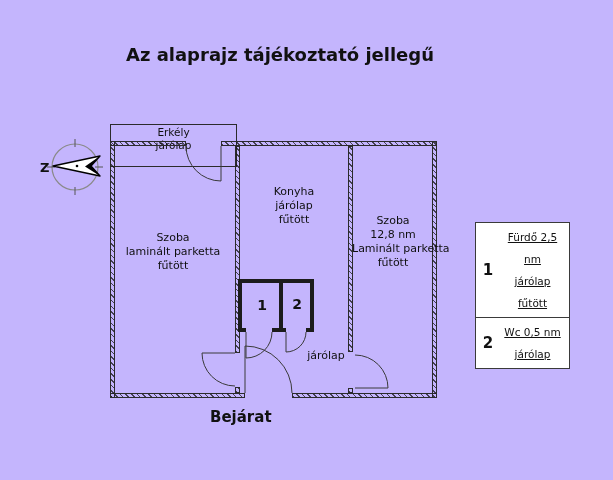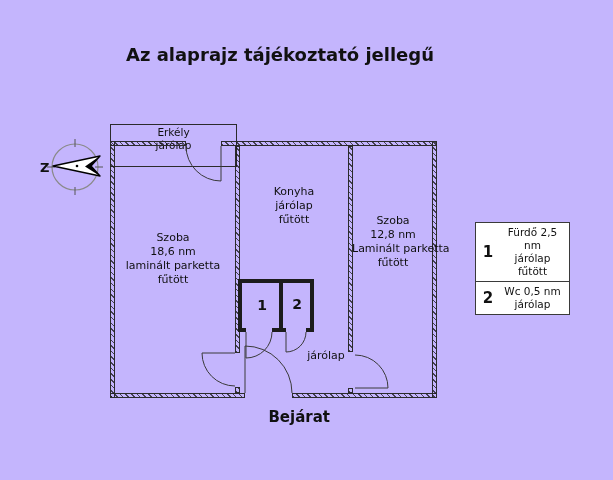--- a/index.html
+++ b/index.html
@@ -11,32 +11,32 @@
   .wall{position:absolute;box-sizing:border-box;border:1px solid #2b2b2b;
         background:repeating-linear-gradient(45deg,rgba(25,25,25,.75) 0 1px,transparent 1px 4px);}
   
   .bwall{position:absolute;background:#1c1c1c;}
   .balcony{position:absolute;left:110px;top:84px;width:127px;height:43px;
            box-sizing:border-box;border:1.5px solid #2b2b2b;margin-top:40px;}
   .room-label{position:absolute;text-align:center;font-size:11px;line-height:14px;color:#101010;}
   .room-label .ln{white-space:nowrap;}
   .balcony .room-label{position:static;margin-top:1px;font-size:10.5px;line-height:13px;}
   .marker{position:absolute;font-size:14px;font-weight:bold;text-align:center;color:#111;}
-  .entrance{position:absolute;left:210px;top:408px;width:120px;text-align:right;
+  .entrance{position:absolute;left:210px;top:408px;width:120px;text-align:left;
             font-size:15px;font-weight:bold;color:#111;}
   .doors{position:absolute;left:0;top:0;pointer-events:none;}
   .doors path,.doors line{stroke:#3a3a3a;stroke-width:1;fill:none;}
   .compass{position:absolute;left:38px;top:136px;}
   .compass text{font-family:"DejaVu Sans",sans-serif;font-size:13px;font-weight:bold;fill:#111;}
   .legend{position:absolute;left:475px;top:222px;width:95px;box-sizing:border-box;
           border:1px solid #3a3a3a;background:#fff;}
   .legend-row{display:flex;align-items:center;box-sizing:border-box;padding:3px 2px;}
   .legend-row + .legend-row{border-top:1px solid #3a3a3a;}
   .legend-num{width:20px;text-align:center;font-size:15px;font-weight:bold;flex:0 0 20px;}
-  .legend-lines{flex:1;text-align:center;font-size:10.5px;line-height:13px;}
+  .legend-lines{flex:1;text-align:center;font-size:10.5px;line-height:22px;text-decoration:underline;}
 </style>
 </head>
 <body>
 
 <div class="page">
 
   <div class="title">Az alaprajz tájékoztató jellegű</div>
 
   <svg class="compass" width="76" height="64" viewBox="0 0 76 64">
     <circle cx="37" cy="31" r="23" fill="none" stroke="#8a8a8a" stroke-width="1.2"></circle>
@@ -87,21 +87,20 @@
     <path d="M286,332 L286,352"></path>
       <path d="M306,332 A20,20 0 0 1 286,352"></path>
     <path d="M245,393 L245,346"></path>
       <path d="M292,393 A47,47 0 0 0 245,346"></path>
     <path d="M355,388 L388,388"></path>
       <path d="M388,388 A33,33 0 0 0 355,355"></path>
   </svg>
 
   <div class="room-label" style="left:112px;top:231px;width:122px">
     <div class="ln">Szoba</div>
-    <div class="ln">18,6 nm</div>
     <div class="ln">laminált parketta</div>
     <div class="ln">fűtött</div>
   </div>
 
   <div class="room-label" style="left:241px;top:185px;width:106px">
     <div class="ln">Konyha</div>
     <div class="ln">járólap</div>
     <div class="ln">fűtött</div>
   </div>
 

